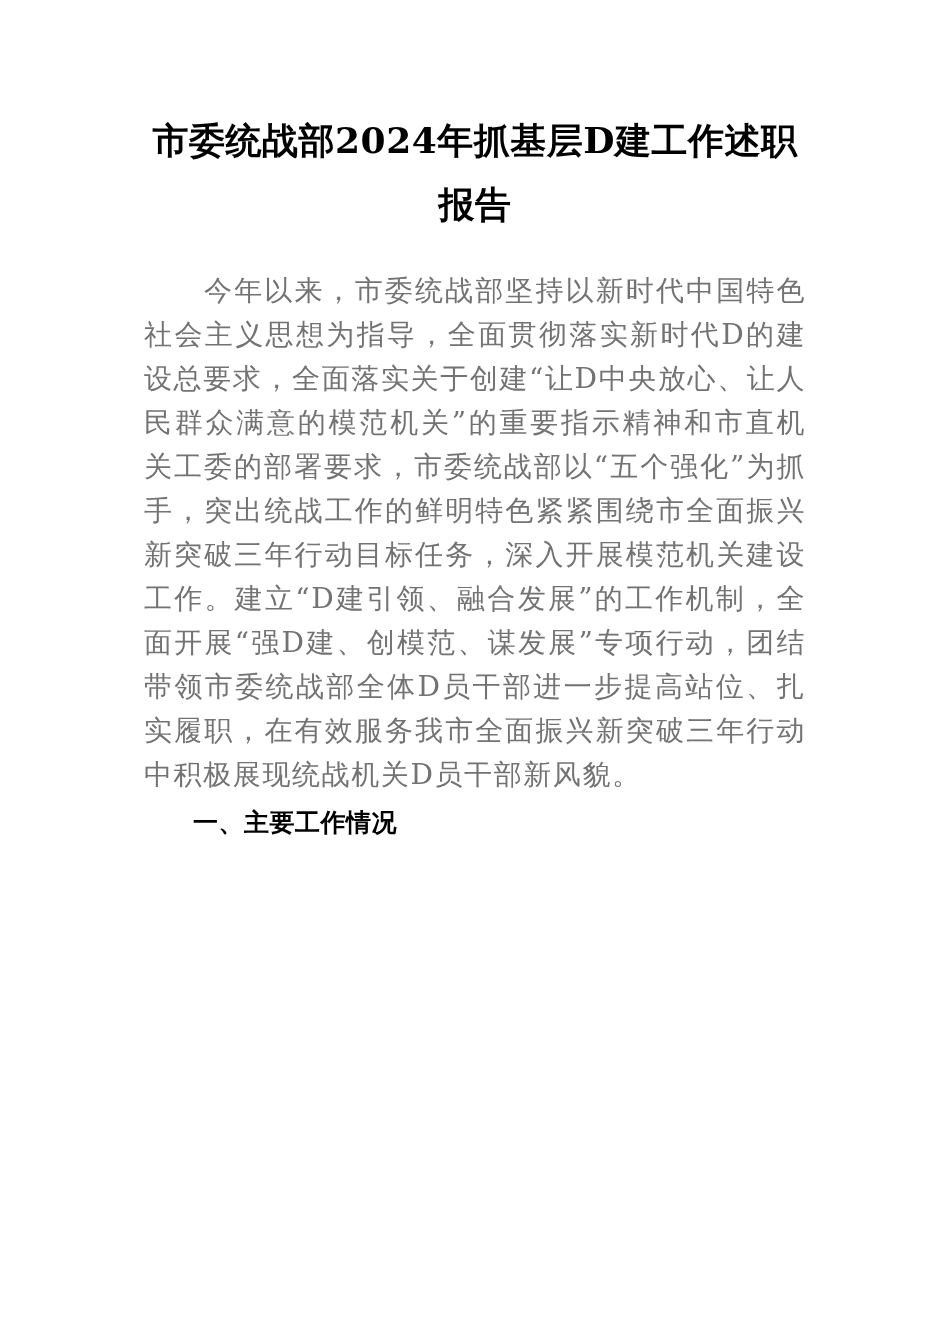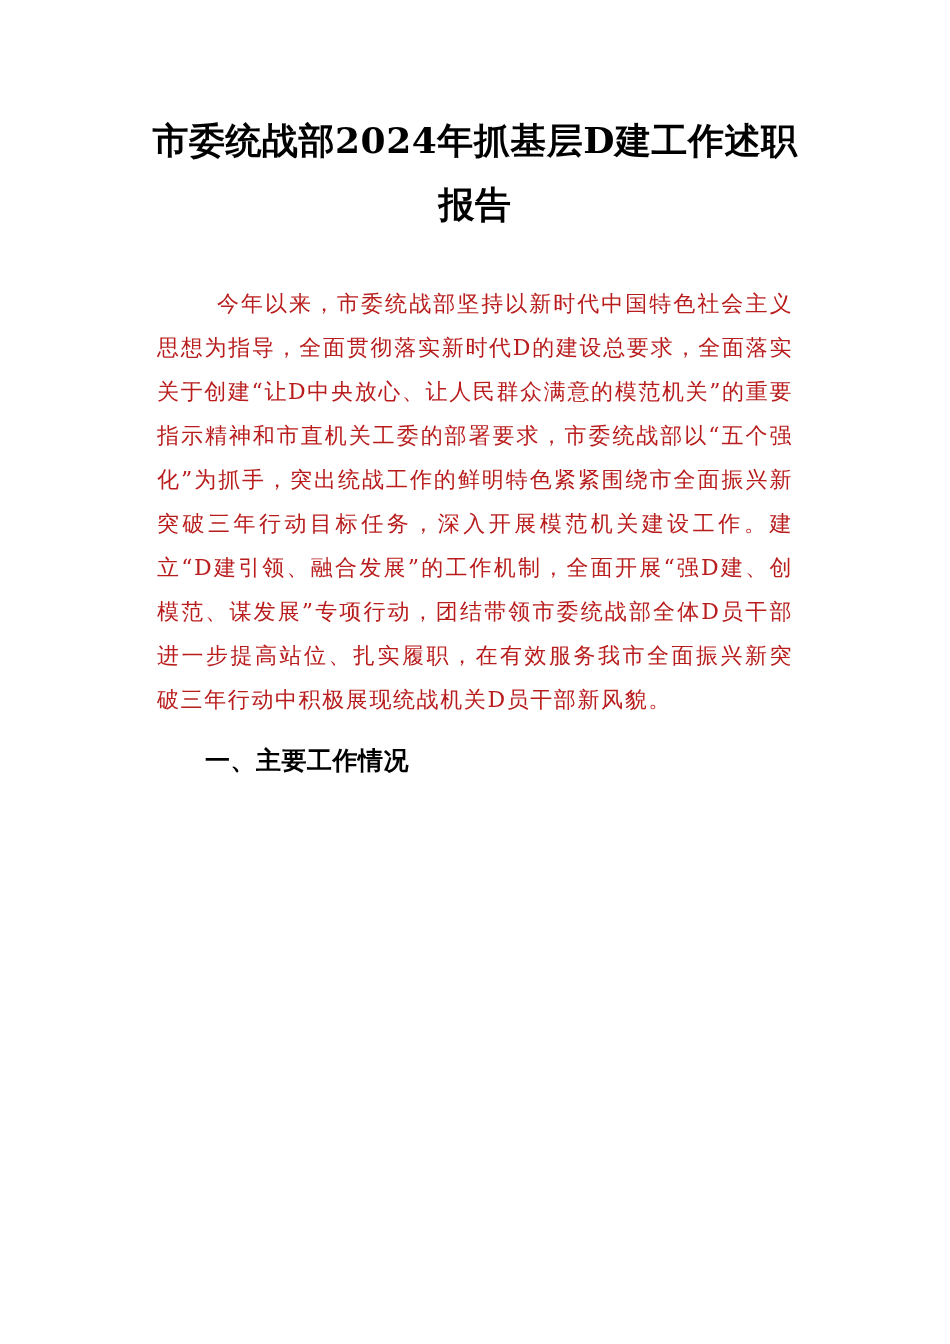--- a/index.html
+++ b/index.html
@@ -36,34 +36,34 @@
   }
 
   
   .sec-heading {
     font-family: "Liberation Sans", "DejaVu Sans", sans-serif;
     font-weight: bold;
     font-size: 25px;
     line-height: 44px;
     color: #000000;
     text-indent: 52px;
-    margin: 12px;
+    margin: 0;
     letter-spacing: 0.5px;
   }
 
   
   .body-para {
     font-family: "DejaVu Serif", "Liberation Serif", serif;
-    font-size: 22px;
+    font-size: 28px;
     line-height: 44px;
-    color: #b91c1c;
+    color: #737373;
     text-indent: 60px;
     text-align: justify;
     text-justify: inter-character;
-    margin: 16px;
+    margin: 3px;
     word-break: break-all;
     letter-spacing: 1.6px;
   }
 
   .spacer-title-body { height: 30px; }
 </style>
 </head>
 <body>
 
 <div class="page">

